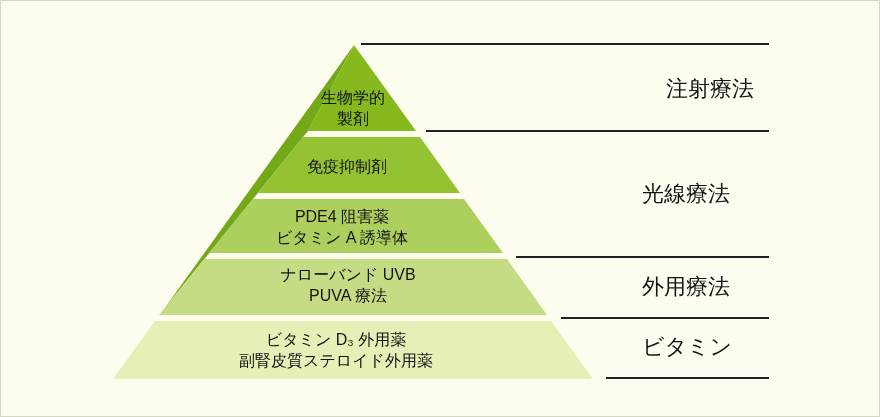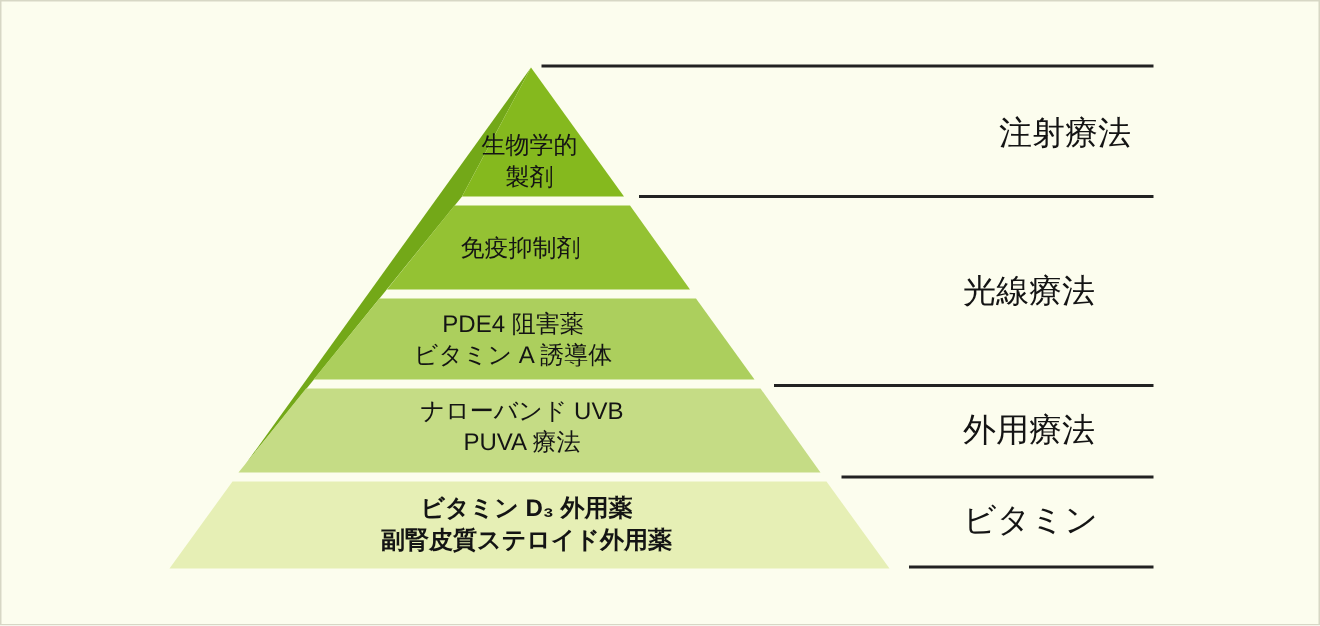--- a/index.html
+++ b/index.html
@@ -69,21 +69,21 @@
     <line x1="605" y1="377" x2="768" y2="377" stroke-width="2" stroke="#222222"></line>
   </svg>
 
   <div class="level-label" style="left:352px; top:107px;">生物学的
 製剤</div>
   <div class="level-label" style="left:346px; top:165px;">免疫抑制剤</div>
   <div class="level-label" style="left:341px; top:226px;text-align:center;">PDE4 阻害薬
 ビタミン A 誘導体</div>
   <div class="level-label" style="left:347px; top:284px;">ナローバンド UVB
 PUVA 療法</div>
-  <div class="level-label" style="left:350px; top:349px;font-weight:bold;">ビタミン D₃ 外用薬
+  <div class="level-label" style="left:335px; top:349px;">ビタミン D₃ 外用薬
 副腎皮質ステロイド外用薬</div>
 
   <div class="category-label" style="left:641px; top:88px;margin-left:24px;">注射療法</div>
   <div class="category-label" style="left:641px; top:193px;">光線療法</div>
   <div class="category-label" style="left:641px; top:286px;">外用療法</div>
   <div class="category-label" style="left:641px; top:346px;">ビタミン</div>
 
 </div>
 
 </body></html>

